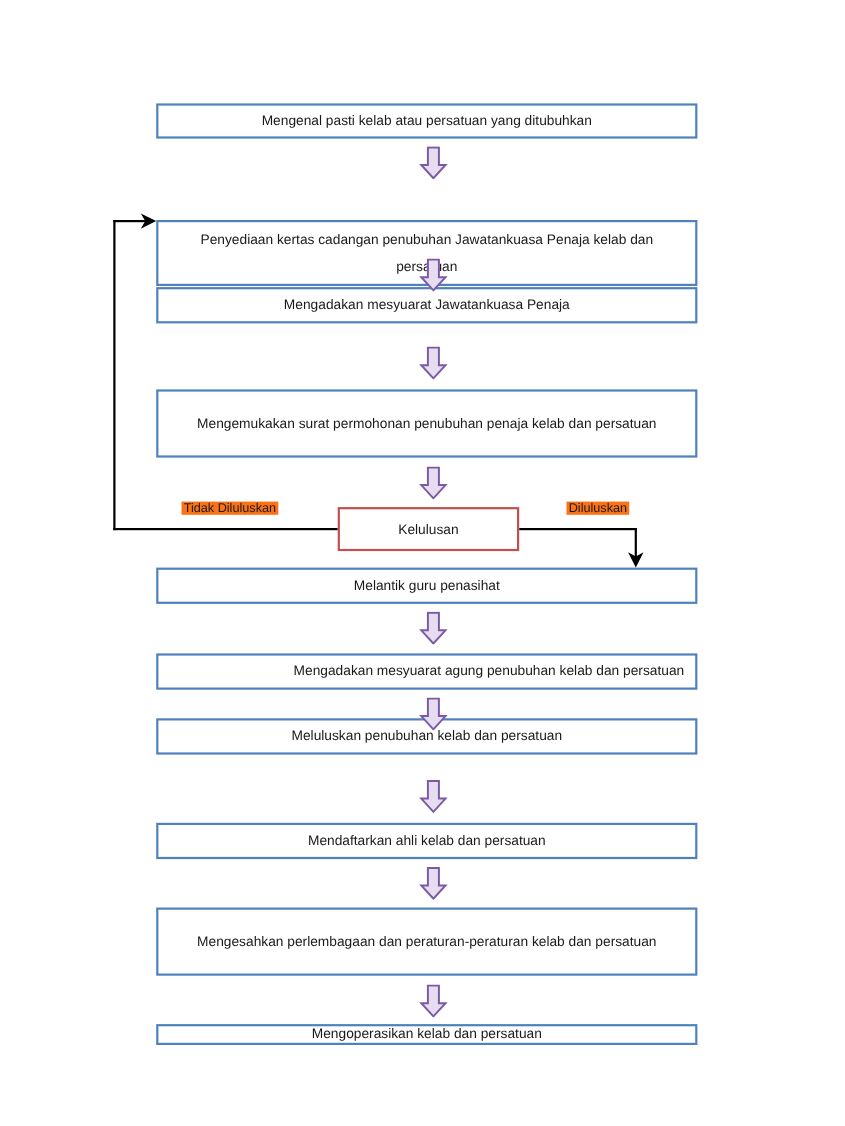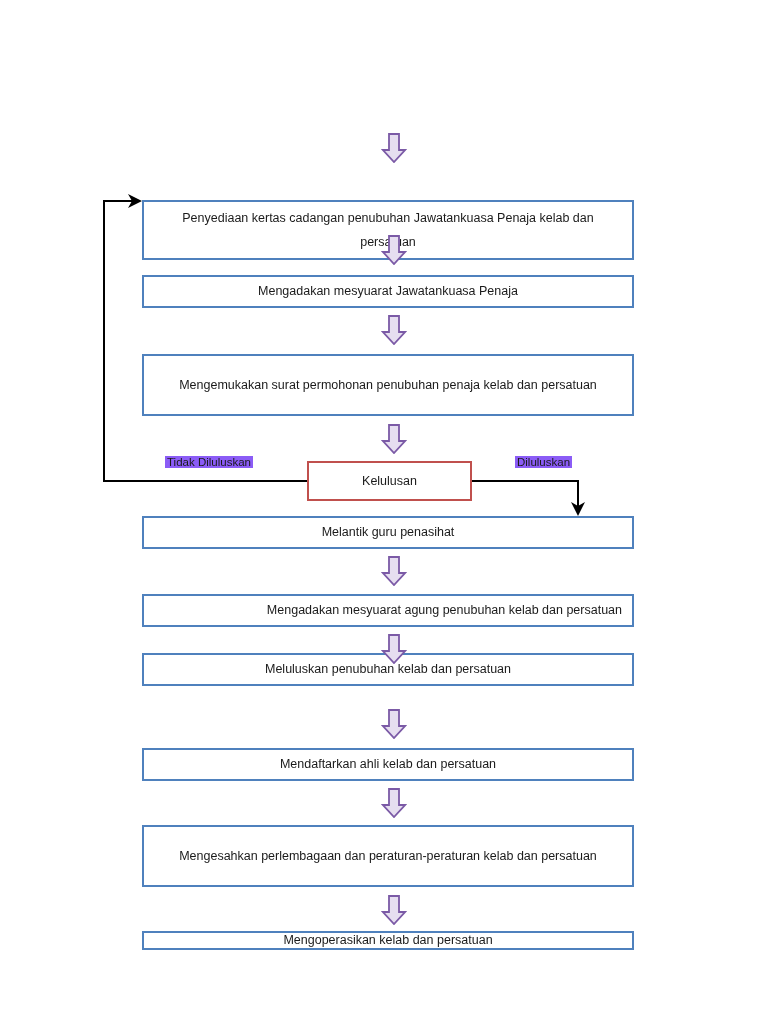--- a/index.html
+++ b/index.html
@@ -90,48 +90,51 @@
   }
   .arrowhead svg { display: block; }
 
   
   .branch-label {
     position: absolute;
     font-size: 11.5px;
     color: #1a1a1a;
     white-space: nowrap;
     z-index: 6;
-    background: #8b5cf6;
+    background: #f97316;
     padding: 0 2px;
   }
 </style>
 </head>
 <body>
 
 <div id="chart-root">
 
 
+  <div class="node process" style="left:142px; top:94px; width:492px; height:32px;">
+    <span class="node-label">Mengenal pasti kelab atau persatuan yang ditubuhkan</span>
+  </div>
 
   <div class="block-arrow" style="left:381px; top:133px;">
     <svg viewBox="0 0 26 30" preserveAspectRatio="none">
       <polygon points="8,1 18,1 18,17 24,17 13,29 2,17 8,17" fill="#e6def0" stroke="#7b5aa6" stroke-width="1.8" stroke-linejoin="miter"></polygon>
     </svg>
   </div>
 
   <div class="node process" style="left:142px; top:168px; width:492px; height:60px;margin-top:32px;">
     <span class="node-label">Penyediaan kertas cadangan penubuhan Jawatankuasa Penaja kelab dan persatuan</span>
   </div>
 
   <div class="block-arrow" style="left:381px; top:235px;">
     <svg viewBox="0 0 26 30" preserveAspectRatio="none">
       <polygon points="8,1 18,1 18,17 24,17 13,29 2,17 8,17" fill="#e6def0" stroke="#7b5aa6" stroke-width="1.8" stroke-linejoin="miter"></polygon>
     </svg>
   </div>
 
-  <div class="node process" style="left:142px; top:275px; width:492px; height:33px;">
+  <div class="node process" style="left:142px; top:261px; width:492px; height:33px;">
     <span class="node-label">Mengadakan mesyuarat Jawatankuasa Penaja</span>
   </div>
 
   <div class="block-arrow" style="left:381px; top:315px;">
     <svg viewBox="0 0 26 30" preserveAspectRatio="none">
       <polygon points="8,1 18,1 18,17 24,17 13,29 2,17 8,17" fill="#e6def0" stroke="#7b5aa6" stroke-width="1.8" stroke-linejoin="miter"></polygon>
     </svg>
   </div>
 
   <div class="node process" style="left:142px; top:354px; width:492px; height:62px;">

